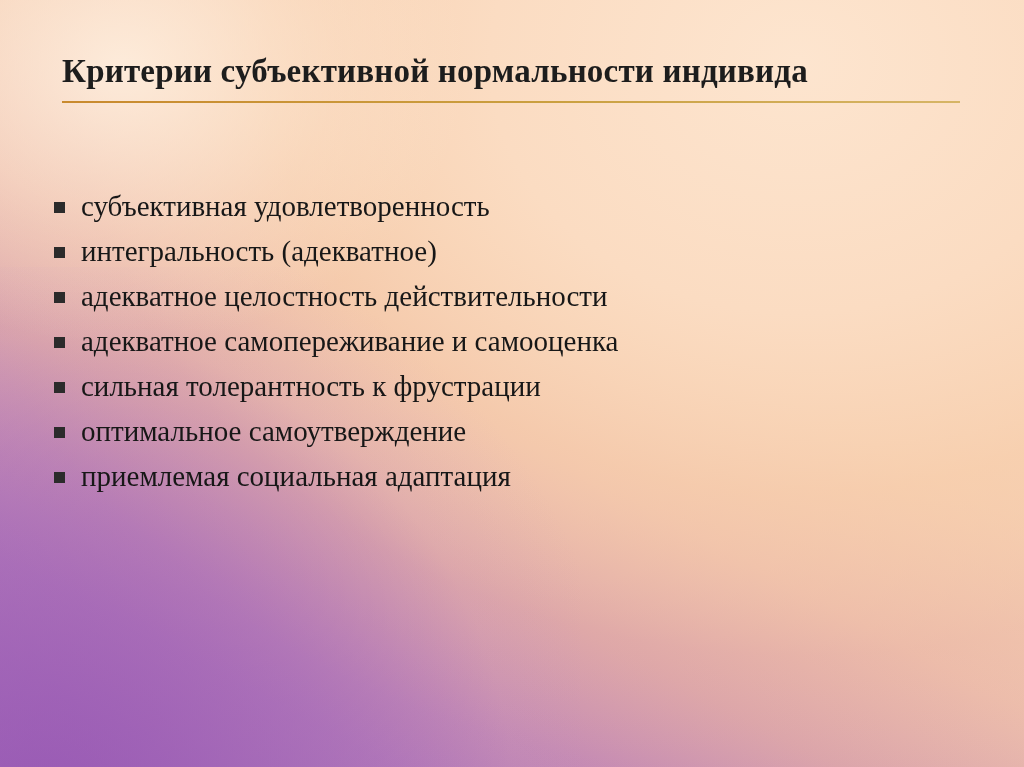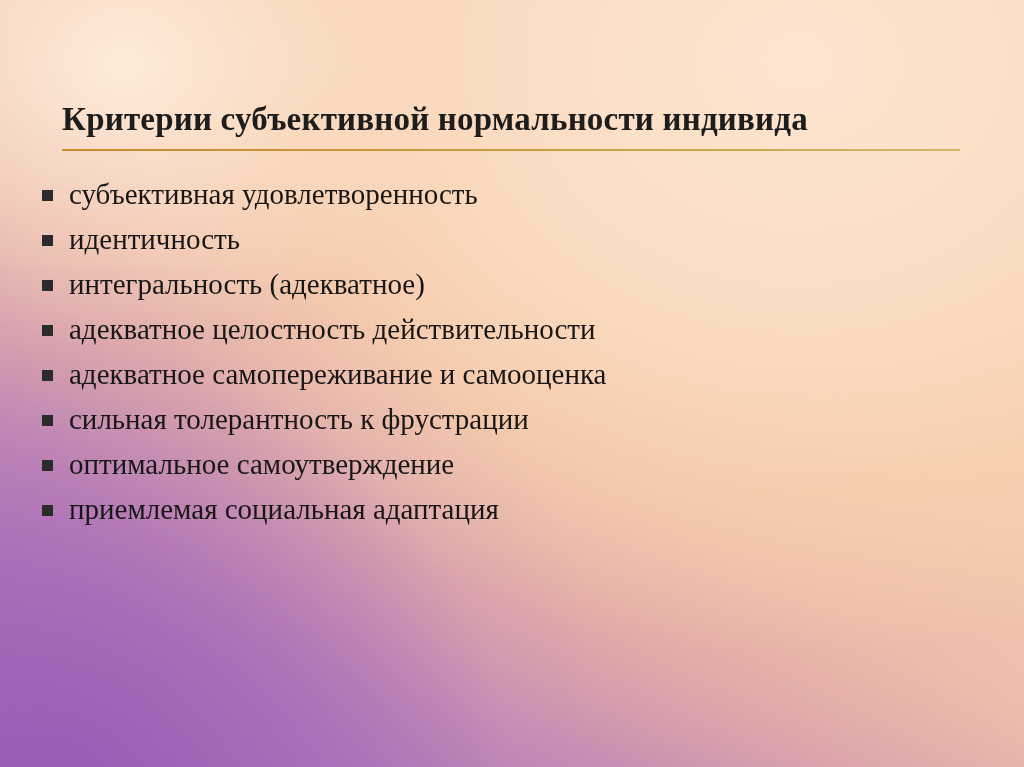--- a/index.html
+++ b/index.html
@@ -55,21 +55,20 @@
     background: radial-gradient(ellipse at 35% 35%, rgba(255,241,226,0.85) 0%, rgba(253,231,211,0.35) 45%, rgba(255,255,255,0) 72%);
     pointer-events: none;
   }
 
   .title-block {
     position: absolute;
     left: 62px;
     top: 52px;
     width: 900px;
     z-index: 3;
-    margin-top: 48px;
   }
   .slide-title {
     font-family: "Liberation Serif", serif;
     font-weight: bold;
     font-size: 33px;
     line-height: 1.2;
     color: #1d1d1d;
     letter-spacing: 0.2px;
     white-space: nowrap;
   }
@@ -82,21 +81,21 @@
 
   .body-block {
     position: absolute;
     left: 42px;
     top: 176px;
     width: 930px;
     z-index: 3;
   }
   ul.bullets {
     list-style: none;
-    margin: 0;
+    margin: 12px;
     padding: 0;
   }
   ul.bullets li {
     display: flex;
     align-items: flex-start;
     margin: 0 0 7px 0;
     font-family: "Liberation Serif", serif;
     font-size: 29px;
     line-height: 1.31;
     color: #171717;
@@ -124,24 +123,20 @@
   </div>
 
   <div class="body-block">
     <ul class="bullets">
       <li>
         <span class="marker"></span>
         <span class="text">субъективная удовлетворенность</span>
       </li>
       <li>
         <span class="marker"></span>
-        <span class="text">идентичность</span>
-      </li>
-      <li>
-        <span class="marker"></span>
         <span class="text">интегральность (адекватное)</span>
       </li>
       <li>
         <span class="marker"></span>
         <span class="text">адекватное целостность действительности</span>
       </li>
       <li>
         <span class="marker"></span>
         <span class="text">адекватное самопереживание и самооценка</span>
       </li>

